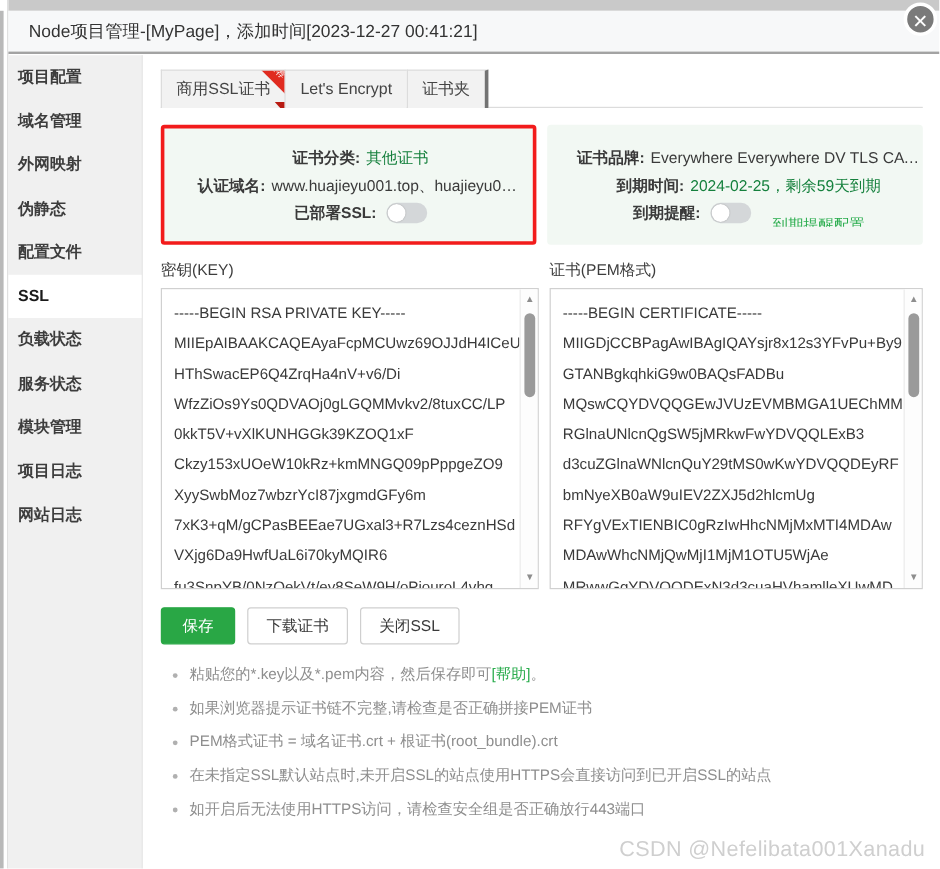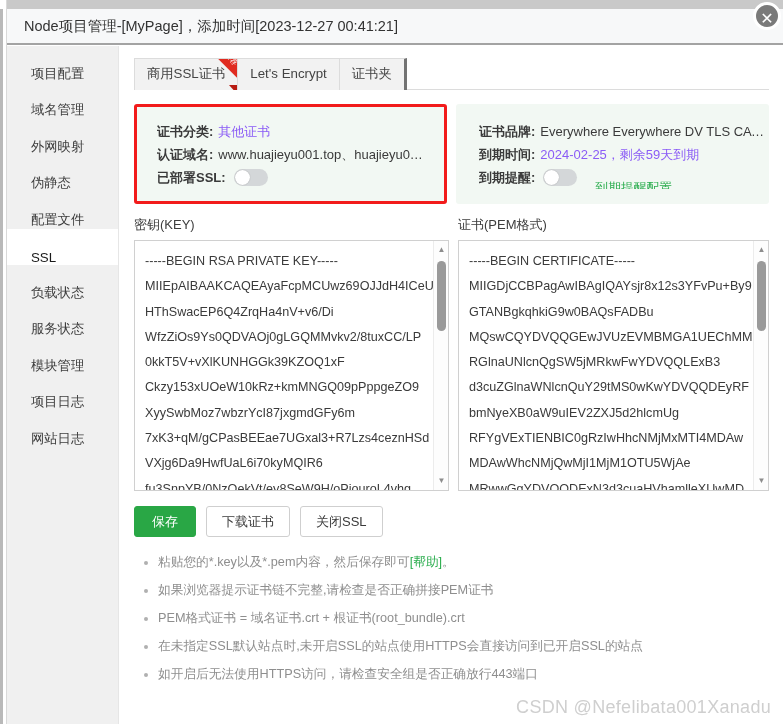--- a/index.html
+++ b/index.html
@@ -71,25 +71,26 @@
   .sidebar {
     position: absolute;
     top: 46px; left: 7px;
     width: 112px; height: 678px;
     background: #f0f0f0;
     border-right: 1px solid #e6e6e6;
   }
   .side-item {
     height: 36.5px;
     display: flex;
-    align-items: flex-end;
-    padding-left: 24px;
+    align-items: center;
+    padding-left: 8px;
     font-size: 13.3px;
     color: #3d3d3d;
     cursor: pointer;
+    font-weight: bold;
   }
   .side-item.active {
     background: #ffffff;
     color: #1a1a1a;
   }
 
   
   .main {
     position: absolute;
     top: 46px; left: 120px;
@@ -176,28 +177,29 @@
     flex: 1;
     padding-top: 16px;
     padding-bottom: 15px;
   }
   .info-line {
     display: flex;
     align-items: center;
     height: 23px;
     white-space: nowrap;
     overflow: hidden;
+    justify-content: center;
   }
   .info-line .lbl {
     font-weight: bold;
     color: #3a3a3a;
     margin-right: 5px;
   }
   .info-line .val { color: #3a3a3a; }
-  .info-line .val.green { color: #8b5cf6; }
+  .info-line .val.green { color: #15803d; }
   .info-line .val.ell {
     max-width: 210px;
     overflow: hidden;
     text-overflow: ellipsis;
     white-space: nowrap;
     display: inline-block;
   }
   .info-line .val.ell2 {
     max-width: 225px;
     overflow: hidden;

